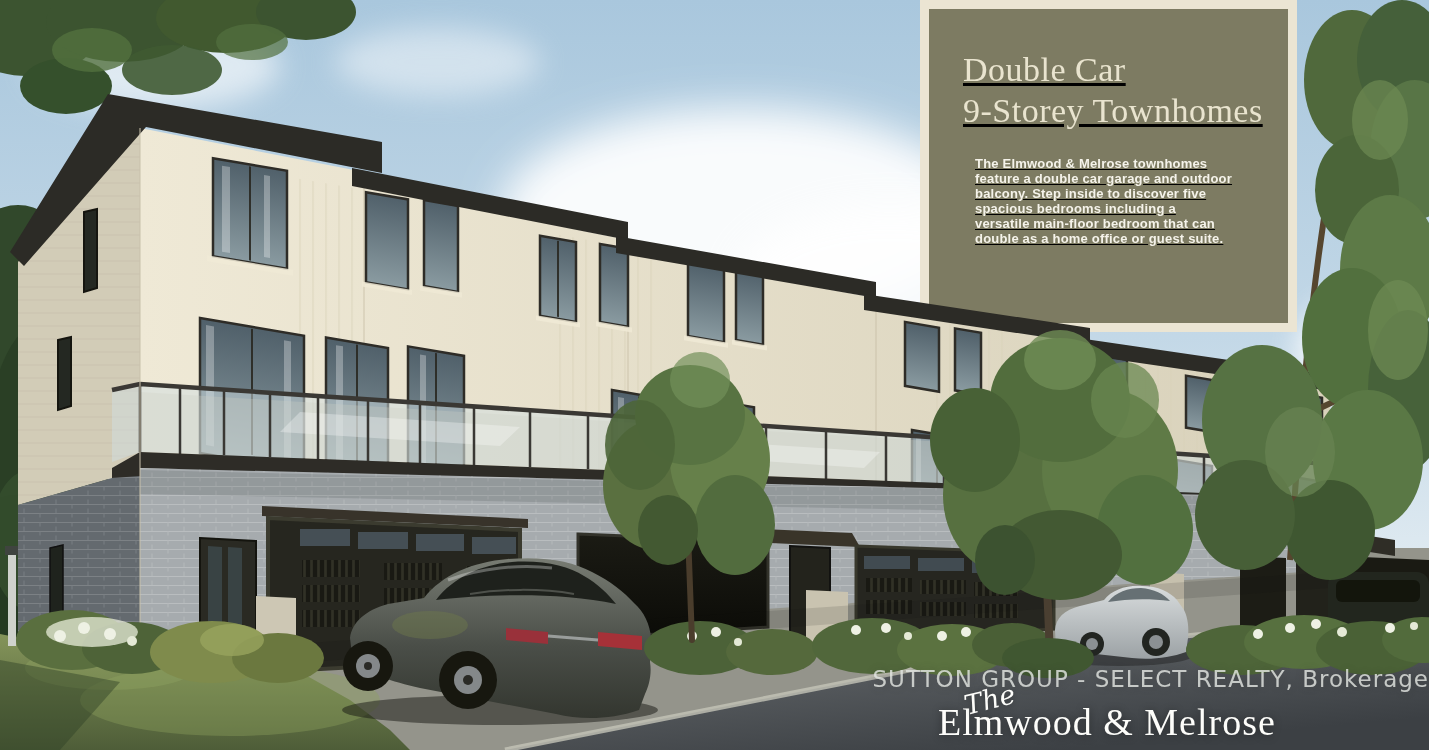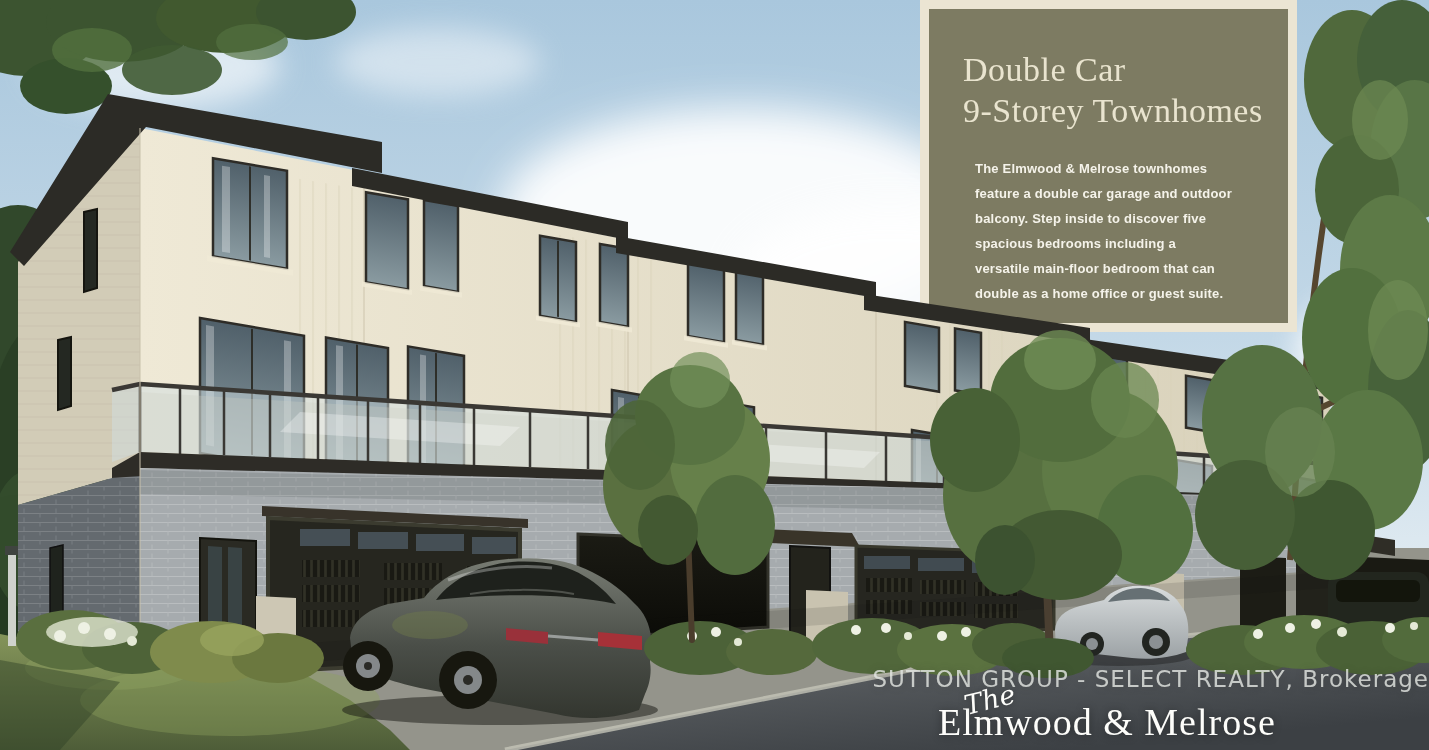--- a/index.html
+++ b/index.html
@@ -9,28 +9,28 @@
   .sky{position:absolute;inset:0;z-index:0;
        background:linear-gradient(180deg,var(--sky-top,#a9c7dd) 0%,#c3d8e7 45%,var(--sky-bottom,#dfeaf1) 75%,#e8eff3 100%);}
   .cloud{position:absolute;background:#ffffff;border-radius:50%;}
   .c1{left:500px;top:108px;width:480px;height:215px;opacity:.92;filter:blur(20px);}
   .c1b{left:735px;top:205px;width:310px;height:150px;opacity:.85;filter:blur(18px);}
   .c2{left:30px;top:22px;width:250px;height:88px;opacity:.6;filter:blur(14px);}
   .c3{left:1295px;top:295px;width:140px;height:110px;opacity:.75;filter:blur(13px);}
   .c4{left:335px;top:28px;width:205px;height:68px;opacity:.45;filter:blur(14px);}
   
   .panel{position:absolute;left:920px;top:0;width:377px;height:332px;z-index:1;
-         background:var(--panel-frame,#ebe5d3);padding:9px;box-sizing:border-box;}
+         background:var(--panel-frame,#ebe5d3);padding:9px;box-sizing:border-box;text-decoration:underline;}
   .panel-inner{width:100%;height:100%;background:var(--panel-olive,#7d7b62);box-sizing:border-box;
                padding:40px 12px 0 34px;}
   .panel-heading{margin:0;font-family:"Liberation Serif",serif;font-weight:400;
                  font-size:34px;line-height:41px;letter-spacing:.5px;
                  color:var(--heading-cream,#e9e4cf);}
   .panel-heading span{display:block;}
-  .panel-body{margin:25px 0 0 12px;width:258px;font-size:13px;line-height:25px;
+  .panel-body{margin:25px 0 0 12px;width:258px;font-size:13px;line-height:15px;
               font-weight:700;letter-spacing:.2px;color:var(--panel-body-text,#f5f3ea);}
   
   .scene{position:absolute;inset:0;z-index:2;display:block;}
   
   .brokerage{position:absolute;left:0;right:0;top:666px;z-index:3;text-align:right;
              font-family:"DejaVu Sans",sans-serif;font-size:23px;letter-spacing:1px;
              color:var(--brokerage-text,rgba(226,229,225,.78));opacity:.82;
              text-shadow:0 0 10px rgba(50,50,50,.35);}
   .logo{position:absolute;left:938px;top:700px;z-index:3;width:360px;}
   .logo-the{position:absolute;left:26px;top:-16px;display:inline-block;

